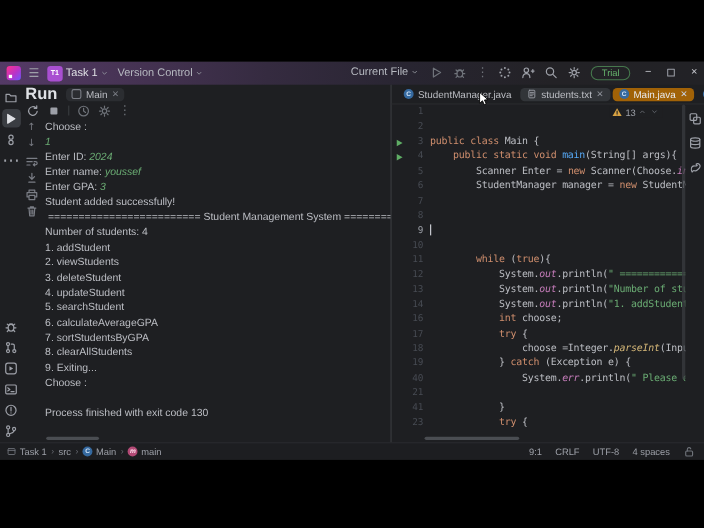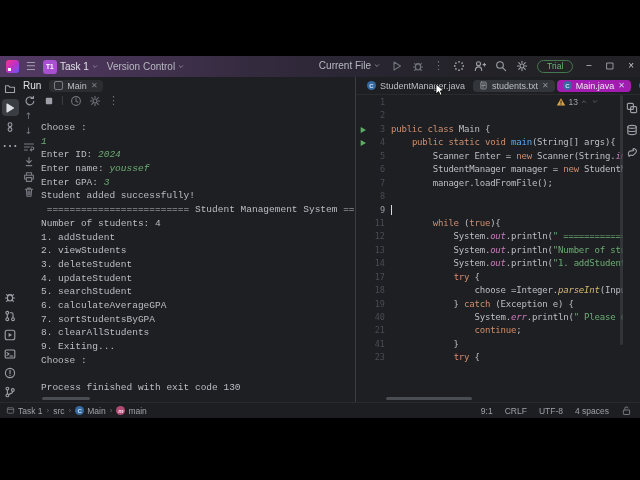--- a/index.html
+++ b/index.html
@@ -31,41 +31,41 @@
   
   .body{flex:1;display:flex;min-height:0;}
   .navbar{width:20px;flex:0 0 20px;display:flex;flex-direction:column;align-items:center;padding-top:3px;}
   .nav-item{width:17px;height:17px;margin-bottom:2px;border-radius:4px;display:flex;align-items:center;justify-content:center;color:#9da0a8;}
   .nav-item.active{background:#3a3d42;color:#dfe1e5;}
   .nav-spacer{flex:1;}
 
   
   .console-pane{width:335px;flex:0 0 335px;border-right:1px solid #3a3c40;display:flex;flex-direction:column;min-height:0;position:relative;}
   .cp-header{height:17px;flex:0 0 17px;display:flex;align-items:center;gap:8px;padding-left:3px;}
-  .cp-title{font-size:10px;font-weight:normal;color:#dfe1e5;}
+  .cp-title{font-size:15px;font-weight:bold;color:#dfe1e5;}
   .cp-tab{display:flex;align-items:center;gap:4px;background:#2b2d31;border-radius:4px;padding:1px 5px;font-size:9px;color:#bcbec4;}
   .cp-tab .x{color:#7b7e86;font-size:8px;}
   .cp-toolbar{height:13px;flex:0 0 13px;display:flex;align-items:center;gap:7px;padding-left:4px;}
   .cp-divider{width:1px;height:9px;background:#3a3c40;}
   .cp-body{flex:1;display:flex;min-height:0;position:relative;}
   .cp-strip{width:17px;flex:0 0 17px;display:flex;flex-direction:column;align-items:center;gap:2px;padding-top:3px;}
   .cp-strip .ico{width:13px;height:13px;color:#7a7d85;}
   .cp-strip .ico.txt{font-size:9px;}
   .console-out{flex:1;overflow:hidden;padding:2px 0 0 4px;
-    font-family:Liberation Mono, monospace;font-size:9.5px;line-height:13.7px;
-    color:#bcbec4;white-space:pre;margin-top:12px;}
+    font-family:Liberation Sans, sans-serif;font-size:9.5px;line-height:13.7px;
+    color:#bcbec4;white-space:pre;}
   .cline{height:13.7px;}
   .cp-hscroll{position:absolute;bottom:2px;left:22px;width:48px;height:3px;border-radius:2px;background:#4a4d52;}
 
   
   .editor-pane{flex:1;display:flex;flex-direction:column;min-width:0;position:relative;}
   .tabbar{height:17px;flex:0 0 17px;display:flex;align-items:center;gap:2px;padding-left:5px;border-bottom:1px solid #2a2b2e;}
   .etab{display:flex;align-items:center;gap:4px;padding:1px 6px;border-radius:4px;font-size:9px;color:#bcbec4;white-space:nowrap;}
   .etab.hover{background:#323539;}
-  .etab.active{background:#a21caf;color:#e8eaee;}
+  .etab.active{background:#a16207;color:#e8eaee;}
   .etab .x{font-size:8px;color:#8d9098;}
   .etab.active .x{color:#c8d4e8;}
   .ed-body{flex:1;display:flex;min-height:0;position:relative;}
   .code-col{flex:1;min-width:0;overflow:hidden;padding-top:1px;position:relative;}
   .crow{display:flex;height:13.45px;line-height:13.45px;
     font-family:"DejaVu Sans Mono","Liberation Mono",monospace;font-size:9px;}
   .c-arrow{width:13px;flex:0 0 13px;display:flex;align-items:center;justify-content:center;}
   .c-num{width:16px;flex:0 0 16px;text-align:right;color:#474b53;font-size:8.5px;}
   .crow.cur .c-num{color:#9a9da5;}
   .c-text{padding-left:6px;white-space:pre;letter-spacing:-0.2px;color:#bcbec4;}
@@ -379,64 +379,73 @@
                     <svg width="8" height="8" viewBox="0 0 12 12">
                       <path d="M2.5 1.5 L10.5 6 L2.5 10.5 Z" fill="#5fad65"></path>
                     </svg>
                   </span>
                   <span class="c-num">4</span>
                   <span class="c-text"><span>    </span><span class="c-kw">public static void </span><span class="c-mth">main</span><span>(String[] args){</span></span>
                 </div>
                 <div class="crow">
                   <span class="c-arrow"></span>
                   <span class="c-num">5</span>
-                  <span class="c-text"><span>        Scanner Enter = </span><span class="c-kw">new</span><span> Scanner(String.</span><span class="c-fld">in</span></span>
+                  <span class="c-text"><span>        Scanner Enter = </span><span class="c-kw">new</span><span> Scanner(Choose.</span><span class="c-fld">in</span></span>
                 </div>
                 <div class="crow">
                   <span class="c-arrow"></span>
                   <span class="c-num">6</span>
                   <span class="c-text"><span>        StudentManager manager = </span><span class="c-kw">new</span><span> StudentManager();</span></span>
                 </div>
                 <div class="crow">
                   <span class="c-arrow"></span>
                   <span class="c-num">7</span>
-                  <span class="c-text"><span>        manager.loadFromFile();</span></span>
                 </div>
                 <div class="crow">
                   <span class="c-arrow"></span>
                   <span class="c-num">8</span>
                   <span class="c-text"></span>
                 </div>
                 <div class="crow cur">
                   <span class="c-arrow"></span>
                   <span class="c-num">9</span>
                   <span class="c-text"><span class="caret"></span></span>
                 </div>
                 <div class="crow">
                   <span class="c-arrow"></span>
+                  <span class="c-num">10</span>
+                  <span class="c-text"></span>
+                </div>
+                <div class="crow">
+                  <span class="c-arrow"></span>
                   <span class="c-num">11</span>
                   <span class="c-text"><span>        </span><span class="c-kw">while</span><span> (</span><span class="c-kw">true</span><span>){</span></span>
                 </div>
                 <div class="crow">
                   <span class="c-arrow"></span>
                   <span class="c-num">12</span>
                   <span class="c-text"><span>            System.</span><span class="c-fld">out</span><span>.println(</span><span class="c-str">" ========================= Student Management System ========="</span></span>
                 </div>
                 <div class="crow">
                   <span class="c-arrow"></span>
                   <span class="c-num">13</span>
                   <span class="c-text"><span>            System.</span><span class="c-fld">out</span><span>.println(</span><span class="c-str">"Number of students: "</span></span>
                 </div>
                 <div class="crow">
                   <span class="c-arrow"></span>
                   <span class="c-num">14</span>
                   <span class="c-text"><span>            System.</span><span class="c-fld">out</span><span>.println(</span><span class="c-str">"1. addStudent\n2. viewStudents"</span></span>
                 </div>
                 <div class="crow">
                   <span class="c-arrow"></span>
+                  <span class="c-num">16</span>
+                  <span class="c-text"><span>            </span><span class="c-kw">int</span><span> choose;</span></span>
+                </div>
+                <div class="crow">
+                  <span class="c-arrow"></span>
                   <span class="c-num">17</span>
                   <span class="c-text"><span>            </span><span class="c-kw">try</span><span> {</span></span>
                 </div>
                 <div class="crow">
                   <span class="c-arrow"></span>
                   <span class="c-num">18</span>
                   <span class="c-text"><span>                choose =Integer.</span><span class="c-stm">parseInt</span><span>(Input.nextLine());</span></span>
                 </div>
                 <div class="crow">
                   <span class="c-arrow"></span>
@@ -444,21 +453,20 @@
                   <span class="c-text"><span>            } </span><span class="c-kw">catch</span><span> (Exception e) {</span></span>
                 </div>
                 <div class="crow">
                   <span class="c-arrow"></span>
                   <span class="c-num">40</span>
                   <span class="c-text"><span>                System.</span><span class="c-fld">err</span><span>.println(</span><span class="c-str">" Please enter a valid number"</span></span>
                 </div>
                 <div class="crow">
                   <span class="c-arrow"></span>
                   <span class="c-num">21</span>
-                  <span class="c-text"><span>                </span><span class="c-kw">continue</span><span>;</span></span>
                 </div>
                 <div class="crow">
                   <span class="c-arrow"></span>
                   <span class="c-num">41</span>
                   <span class="c-text"><span>            }</span></span>
                 </div>
                 <div class="crow">
                   <span class="c-arrow"></span>
                   <span class="c-num">23</span>
                   <span class="c-text"><span>            </span><span class="c-kw">try</span><span> {</span></span>

